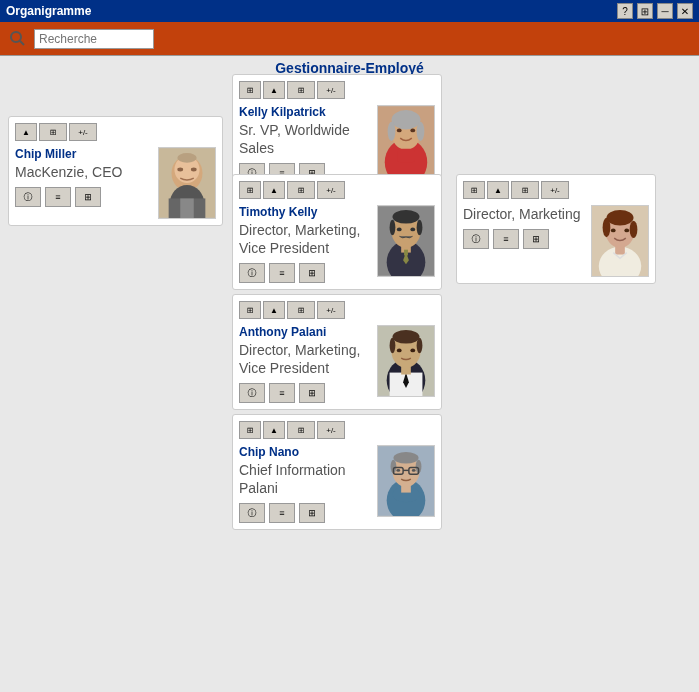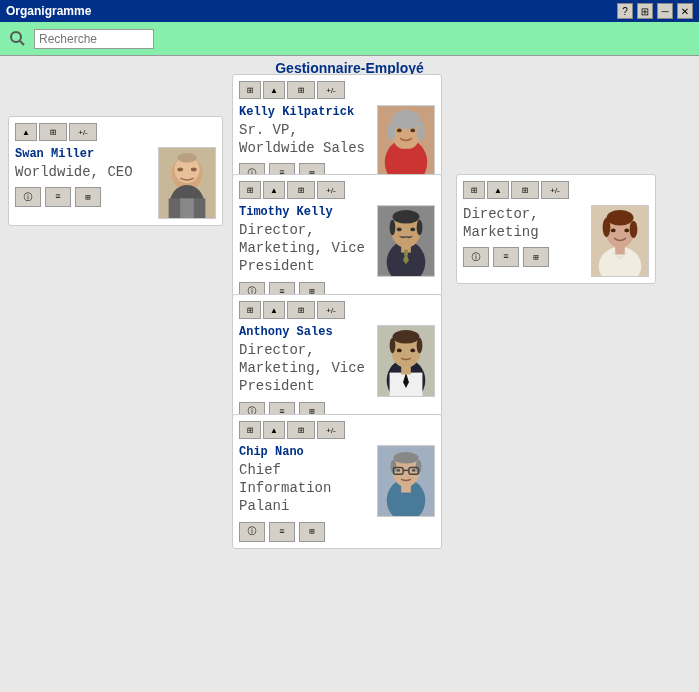--- a/index.html
+++ b/index.html
@@ -36,21 +36,21 @@
       background: #d4d0c8;
       border: 1px solid #888;
       display: flex; align-items: center; justify-content: center;
       cursor: pointer;
       font-size: 10px;
       color: #000;
     }
 
     
     .toolbar {
-      background: #86efac;
+      background: #c2410c;
       border-bottom: 1px solid #999;
       padding: 4px 8px;
       display: flex;
       align-items: center;
       gap: 6px;
       height: 34px;
     }
     .search-icon-wrap {
       width: 20px; height: 20px;
       display: flex; align-items: center; justify-content: center;
@@ -105,21 +105,20 @@
       display: flex; align-items: center; justify-content: center;
       cursor: pointer;
     }
     .card-tb-btn.wide {
       width: 28px;
     }
 
     .card-body {
       display: flex;
       gap: 8px;
-      font-family: Liberation Mono, monospace;
     }
     .card-info {
       flex: 1;
     }
     .card-name {
       color: #003087;
       font-weight: bold;
       font-size: 12px;
       margin-bottom: 2px;
     }
@@ -221,22 +220,22 @@
   <div class="section-header" style="position:absolute; top:4px; left:0; right:0;">Gestionnaire-Employé</div>
 
   <div class="card jack-card">
     <div class="card-toolbar">
       <div class="card-tb-btn">▲</div>
       <div class="card-tb-btn wide">⊞</div>
       <div class="card-tb-btn wide">+/-</div>
     </div>
     <div class="card-body">
       <div class="card-info">
-        <div class="card-name">Swan Miller</div>
-        <div class="card-title">Worldwide, CEO</div>
+        <div class="card-name">Chip Miller</div>
+        <div class="card-title">MacKenzie, CEO</div>
         <div class="card-actions">
           <div class="card-action-btn">ⓘ</div>
           <div class="card-action-btn">≡</div>
           <div class="card-action-btn">⊞</div>
         </div>
       </div>
       <div class="card-photo">
         <svg class="photo-svg" viewBox="0 0 58 72" xmlns="http://www.w3.org/2000/svg">
           <rect width="58" height="72" fill="#c8b89a"></rect>
 
@@ -343,21 +342,21 @@
 
   <div class="card anthony-card">
     <div class="card-toolbar">
       <div class="card-tb-btn">⊞</div>
       <div class="card-tb-btn">▲</div>
       <div class="card-tb-btn wide">⊞</div>
       <div class="card-tb-btn wide">+/-</div>
     </div>
     <div class="card-body">
       <div class="card-info">
-        <div class="card-name">Anthony Sales</div>
+        <div class="card-name">Anthony Palani</div>
         <div class="card-title">Director, Marketing, Vice President</div>
         <div class="card-actions">
           <div class="card-action-btn">ⓘ</div>
           <div class="card-action-btn">≡</div>
           <div class="card-action-btn">⊞</div>
         </div>
       </div>
       <div class="card-photo">
         <svg class="photo-svg" viewBox="0 0 58 72" xmlns="http://www.w3.org/2000/svg">
           <rect width="58" height="72" fill="#c0c0b0"></rect>

